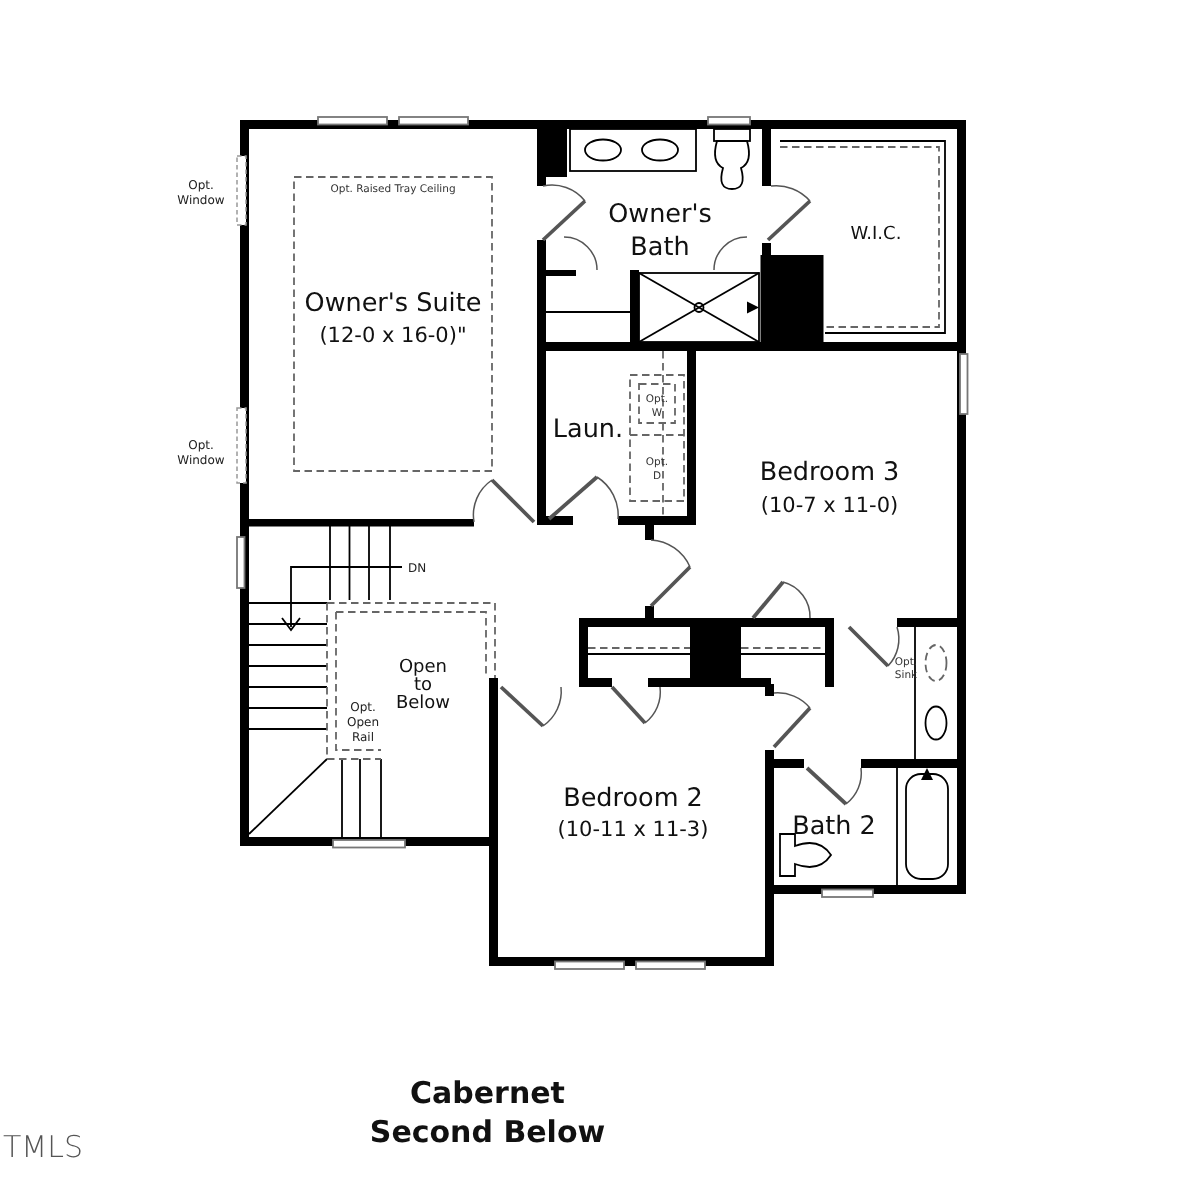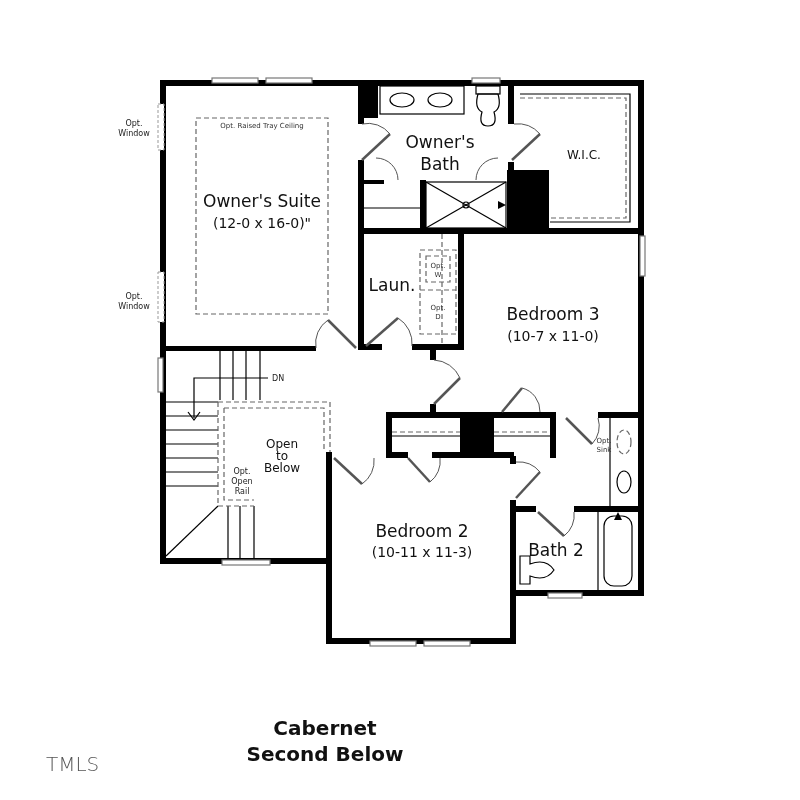--- a/index.html
+++ b/index.html
@@ -16,21 +16,21 @@
   .lbl-big { font-family: "DejaVu Sans", sans-serif; font-size: 17px; fill: #111; }
   .lbl-dim { font-family: "DejaVu Sans", sans-serif; font-size: 14px; fill: #111; }
   .lbl-med { font-family: "DejaVu Sans", sans-serif; font-size: 12px; fill: #111; }
   .lbl-sm  { font-family: "DejaVu Sans", sans-serif; font-size: 8px; fill: #222; }
   .lbl-xs  { font-family: "DejaVu Sans", sans-serif; font-size: 7px; fill: #333; }
   .title { position: absolute; left: 0; width: 650px; text-align: center;
            font-family: "DejaVu Sans", sans-serif; font-weight: bold; font-size: 20px; color: #111; }
   #title-1 { top: 716px; }
   #title-2 { top: 742px; }
   #mls { position: absolute; left: 2px; top: 752px; font-family: "DejaVu Sans", sans-serif;
-         font-size: 20px; color: #555; font-weight: 200; letter-spacing: 0px; margin-left: 44px; }
+         font-size: 20px; color: #555; font-weight: 200; letter-spacing: 0px; }
 </style>
 </head>
 <body>
 
 <svg id="plan" viewBox="0 0 800 800" xmlns="http://www.w3.org/2000/svg">
 
   <g>
 
     <rect class="wall" x="160" y="80" width="484" height="6"></rect>
 

